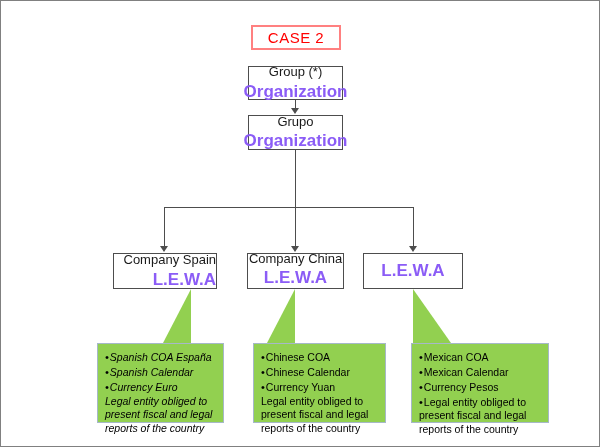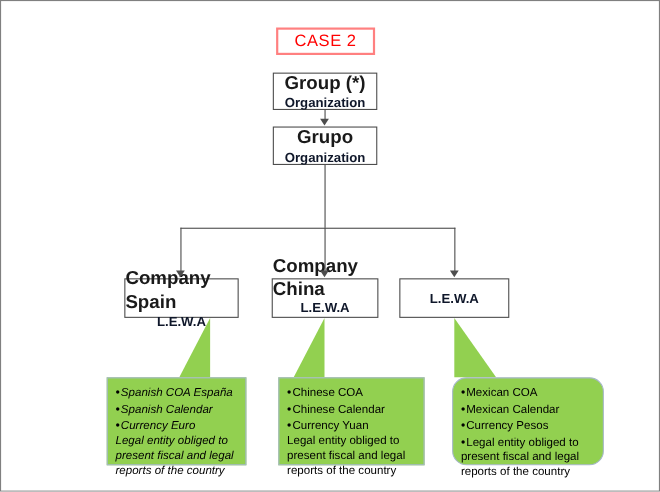--- a/index.html
+++ b/index.html
@@ -44,32 +44,32 @@
     border: 1px solid #4d4d4d;
     background: #ffffff;
     box-sizing: border-box;
     display: flex;
     flex-direction: column;
     align-items: center;
     justify-content: center;
     line-height: 1.25;
   }
   .node .line1 {
+    font-size: 13px;
+    color: #1a1a1a;
+    font-weight: normal;
+  }
+  .node .line2 {
     font-size: 17px;
-    color: #1a1a1a;
-    font-weight: bold;
-  }
-  .node .line2 {
-    font-size: 12px;
-    color: #0f172a;
+    color: #8b5cf6;
     font-weight: bold;
   }
   #node-group   { left: 247px; top: 65px;  width: 95px; height: 34px; }
   #node-grupo   { left: 247px; top: 114px; width: 95px; height: 35px; }
-  #node-spain   { left: 112px; top: 252px; width: 104px; height: 36px; }
+  #node-spain   { left: 112px; top: 252px; width: 104px; height: 36px; align-items: flex-end; }
   #node-china   { left: 246px; top: 252px; width: 97px;  height: 36px; justify-content: flex-end; }
   #node-mexico  { left: 362px; top: 252px; width: 100px; height: 36px; }
 
   
   .line-v, .line-h {
     position: absolute;
     background: #4d4d4d;
   }
   .line-v { width: 1px; }
   .line-h { height: 1px; }
@@ -125,21 +125,21 @@
   }
   
   .tail-left {
     border-right: 38px solid transparent;
     border-bottom: 54px solid #92d050;
   }
   #callout-spain  { left: 96px;  top: 342px; width: 127px; height: 80px; font-style: italic; }
   #tail-spain     { left: 162px; top: 288px; }
   #callout-china  { left: 252px; top: 342px; width: 133px; height: 80px; }
   #tail-china     { left: 266px; top: 288px; }
-  #callout-mexico { left: 410px; top: 342px; width: 138px; height: 80px; border-radius: 13px; }
+  #callout-mexico { left: 410px; top: 342px; width: 138px; height: 80px; }
   #tail-mexico    { left: 412px; top: 288px; }
 </style>
 </head>
 <body>
 
 <div id="canvas">
 
   <div class="case-banner" id="case-banner">
     <span>CASE 2</span>
   </div>

